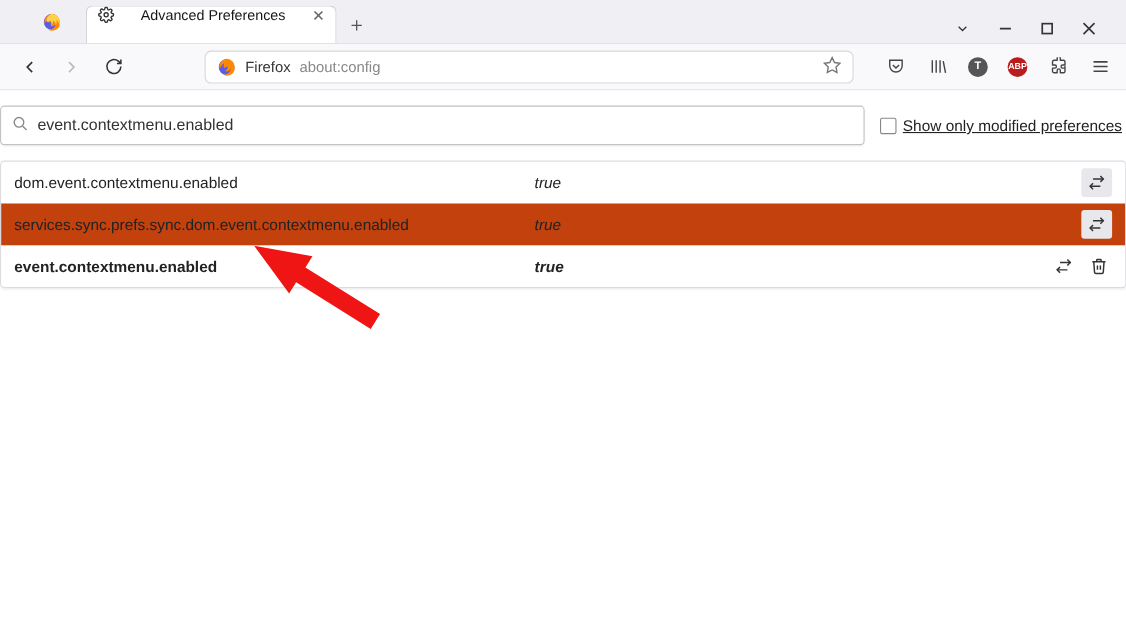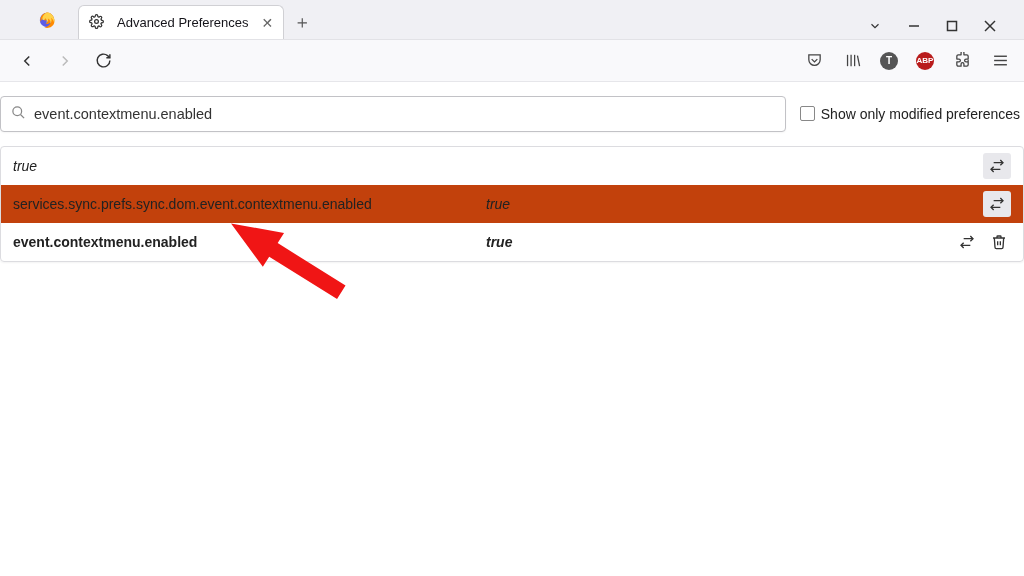--- a/index.html
+++ b/index.html
@@ -1,21 +1,21 @@
 <!DOCTYPE html>
 <html><head>
 <meta charset="utf-8">
 <style>
   * { margin: 0; padding: 0; box-sizing: border-box; font-family: -apple-system, BlinkMacSystemFont, "Segoe UI", Arial, sans-serif; }
   body { width: 1024px; height: 576px; background: #fff; overflow: hidden; position: relative; }
 
   
   .tabstrip { height: 40px; background: #f0f0f4; display: flex; align-items: flex-end; padding: 0 8px; gap: 4px; border-bottom: 1px solid #e2e2e6;}
   .ff-logo { width: 22px; height: 22px; margin: 0 16px 8px 28px; display:flex; align-items:center; justify-content:center;}
-  .tab { display: flex; align-items: center; background: #fff; border: 1px solid #d0d0d4; border-bottom: none; border-radius: 6px 6px 0 0; height: 34px; padding: 0 10px; gap: 13px; min-width: 200px; font-size: 13px; color: #15141A;}
+  .tab { display: flex; align-items: flex-start; background: #fff; border: 1px solid #d0d0d4; border-bottom: none; border-radius: 6px 6px 0 0; height: 34px; padding: 0 10px; gap: 24px; min-width: 200px; font-size: 13px; color: #15141A;}
   .tab .close { margin-left: auto; color: #666; font-size: 14px; }
   .newtab { width: 28px; height: 28px; display:flex; align-items:center; justify-content:center; color:#555; font-size:18px; margin-bottom:3px;}
   .win-controls { margin-left: auto; display: flex; align-items: center; gap: 26px; padding-right: 20px; color: #333; font-size: 13px; margin-bottom:6px;}
   .win-controls span svg { display:block; }
 
   
   .toolbar { height: 42px; background: #f9f9fb; border-bottom: 1px solid #e6e6ea; display: flex; align-items: center; padding: 0 14px; gap: 12px; }
   .nav-btn { width: 26px; height: 26px; display:flex; align-items:center; justify-content:center; color:#333; }
   .nav-btn.disabled { color: #bbb; }
   .urlbar { flex: 1; height: 30px; background: #fff; border: 1px solid #d7d7db; border-radius: 6px; display: flex; align-items: center; padding: 0 10px; gap: 8px; font-size: 13.5px; color: #555; max-width: 590px; margin-left: 58px;}
@@ -25,21 +25,21 @@
   .tool-icons { display:flex; align-items:center; gap:18px; margin-left:auto; color:#444;}
   .tool-icons .ico { width:20px; height:20px; display:flex; align-items:center; justify-content:center;}
   .abp { width:18px; height:18px; background:#b91c1c; border-radius:50%; color:#fff; font-size:8px; font-weight:700; display:flex; align-items:center; justify-content:center;}
   .circle-t { width:18px; height:18px; background:#555; border-radius:50%; color:#fff; font-size:10px; font-weight:700; display:flex; align-items:center; justify-content:center;}
 
   
   .config-body { padding: 14px 0; }
   .search-row { display:flex; align-items:center; gap:14px; }
   .searchbox { flex:1; height:36px; border:1px solid #c2c2c6; border-radius:4px; display:flex; align-items:center; padding:0 10px; gap:8px; font-size:14.5px; color:#333; background:#fff; box-shadow: 0 1px 2px rgba(0,0,0,0.04);}
   .searchbox input { border:none; outline:none; flex:1; font-size:14.5px; color:#333; background:transparent;}
-  .modcheck { display:flex; align-items:flex-start; gap:6px; font-size:14px; color:#222; padding-right:4px;}
+  .modcheck { display:flex; align-items:flex-end; gap:6px; font-size:14px; color:#222; padding-right:4px;text-decoration:underline;}
   .modcheck .box { width:15px; height:15px; border:1px solid #888; border-radius:2px; background:#fff;}
 
   .pref-table { margin-top: 14px; border:1px solid #dcdce0; border-radius:4px; overflow:hidden; box-shadow: 0 1px 2px rgba(0,0,0,0.05);}
   .pref-row { display:flex; align-items:center; height:38px; padding:0 12px; font-size:14px; color:#222; gap:8px;}
   .pref-row.alt { background:#c2410c; }
   .pref-row .name { flex: 0 0 465px; }
   .pref-row .value { flex: 1; font-style: italic; }
   .pref-row.bold { font-weight:700; }
   .row-btn { width:28px; height:26px; border:none; background:#e8e8ec; border-radius:3px; display:flex; align-items:center; justify-content:center; cursor:pointer;}
   .row-btn.plain { background:transparent; width:24px;}
@@ -108,20 +108,35 @@
         <polyline points="9 18 15 12 9 6"></polyline>
       </svg>
   </div>
   <div class="nav-btn">
     <svg width="17" height="17" viewBox="0 0 24 24" fill="none" stroke="#333" stroke-width="2">
         <path d="M21 12a9 9 0 1 1-3.2-6.9L21 8"></path>
         <polyline points="21 3 21 8 16 8"></polyline>
       </svg>
   </div>
 
+  <div class="urlbar">
+    <span class="identity flame">
+      <svg viewBox="0 0 100 100" width="16" height="16">
+          <circle cx="50" cy="50" r="40" fill="#5b5be6"></circle>
+          <path d="M50 8 C80 10 96 40 90 65 C84 90 55 100 35 90 C60 88 72 70 70 55 C68 68 55 75 42 70 C55 65 58 52 52 42 C50 52 40 56 33 50 C38 45 38 35 33 30 C28 42 18 45 15 60 C8 40 22 12 50 8 Z" fill="#ff8a00"></path>
+        </svg>
+    </span>
+    <span style="color:#333;">Firefox</span>
+    <span class="addr">about:config</span>
+    <span class="star">
+      <svg width="17" height="17" viewBox="0 0 24 24" fill="none" stroke="#777" stroke-width="1.8">
+          <polygon points="12 2 15.09 8.26 22 9.27 17 14.14 18.18 21.02 12 17.77 5.82 21.02 7 14.14 2 9.27 8.91 8.26 12 2"></polygon>
+        </svg>
+    </span>
+  </div>
 
   <div class="tool-icons">
     <span class="ico">
       <svg width="17" height="17" viewBox="0 0 24 24" fill="none" stroke="#444" stroke-width="1.8">
           <path d="M4 4h16v7a8 8 0 0 1-16 0V4z"></path>
           <polyline points="8 10 12 14 16 10"></polyline>
         </svg>
     </span>
     <span class="ico">
       <svg width="17" height="17" viewBox="0 0 24 24" fill="none" stroke="#444" stroke-width="1.8">
@@ -161,20 +176,21 @@
     </div>
     <label class="modcheck">
       <span class="box"></span>
       <span>Show only modified preferences</span>
     </label>
   </div>
 
   <div class="pref-table" id="pref-table">
 
   <div class="pref-row">
+        <div class="name">dom.event.contextmenu.enabled</div>
         <div class="value">true</div>
         <div class="actions">
           <button class="row-btn">
             <svg width="16" height="16" viewBox="0 0 24 24" fill="none" stroke="#333" stroke-width="2">
               <polyline points="17 3 21 7 17 11"></polyline>
               <line x1="21" y1="7" x2="7" y2="7"></line>
               <polyline points="7 21 3 17 7 13"></polyline>
               <line x1="3" y1="17" x2="17" y2="17"></line>
             </svg>
           </button>

